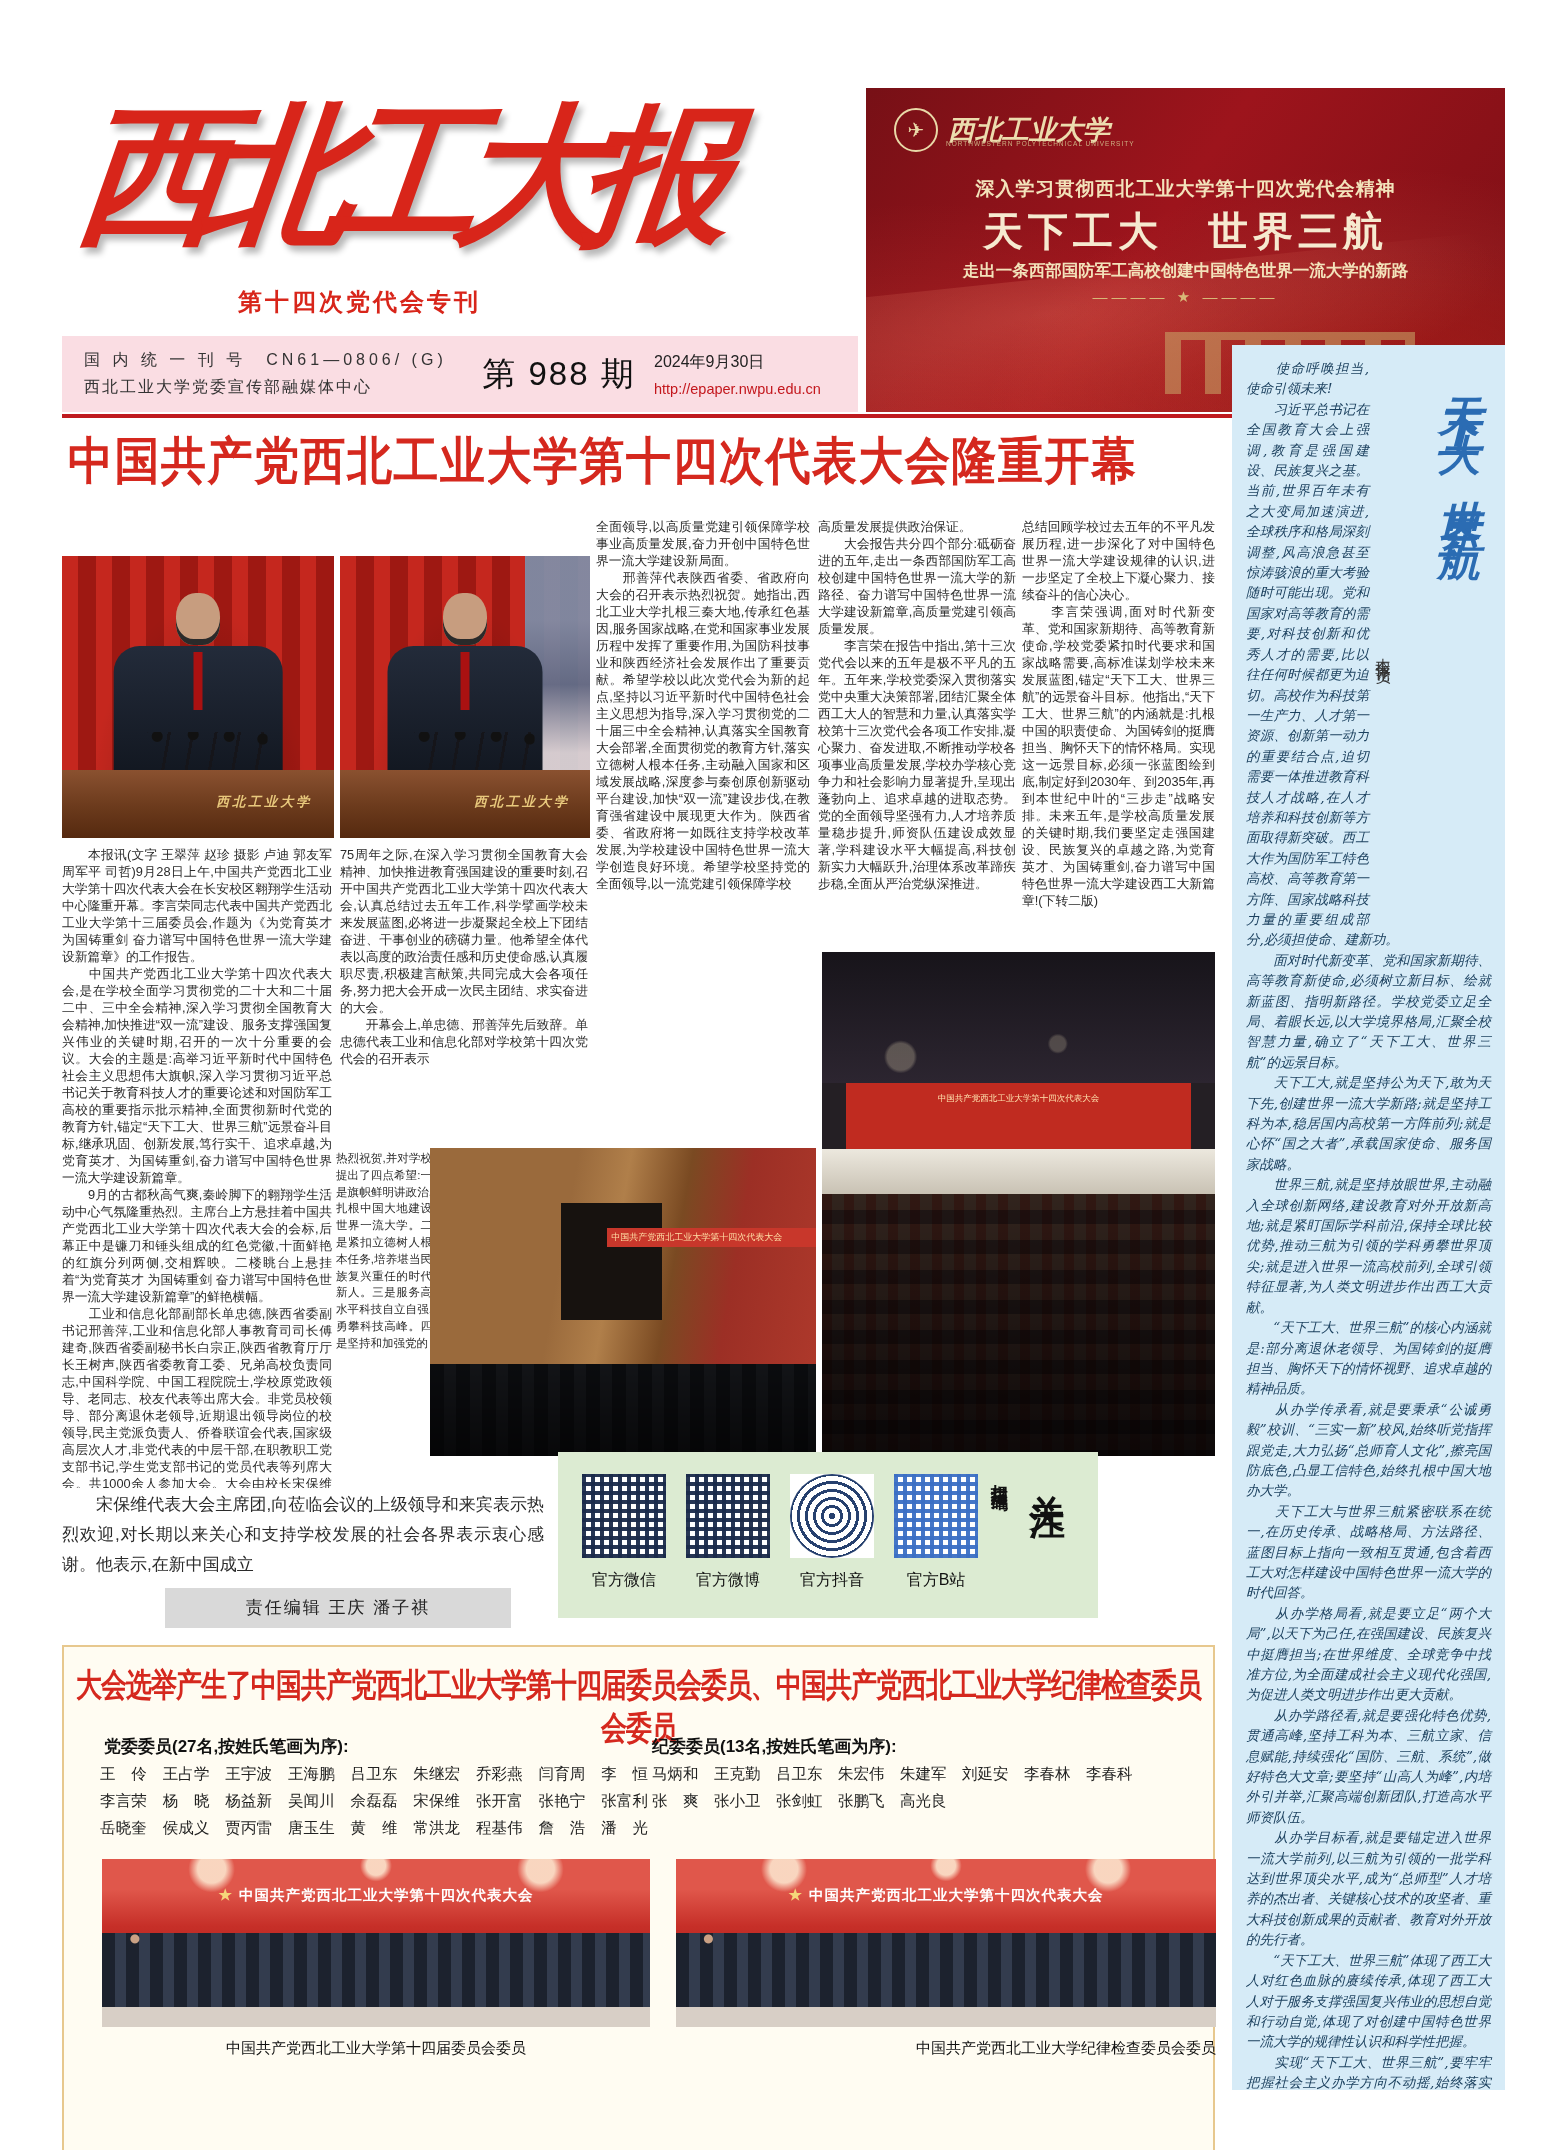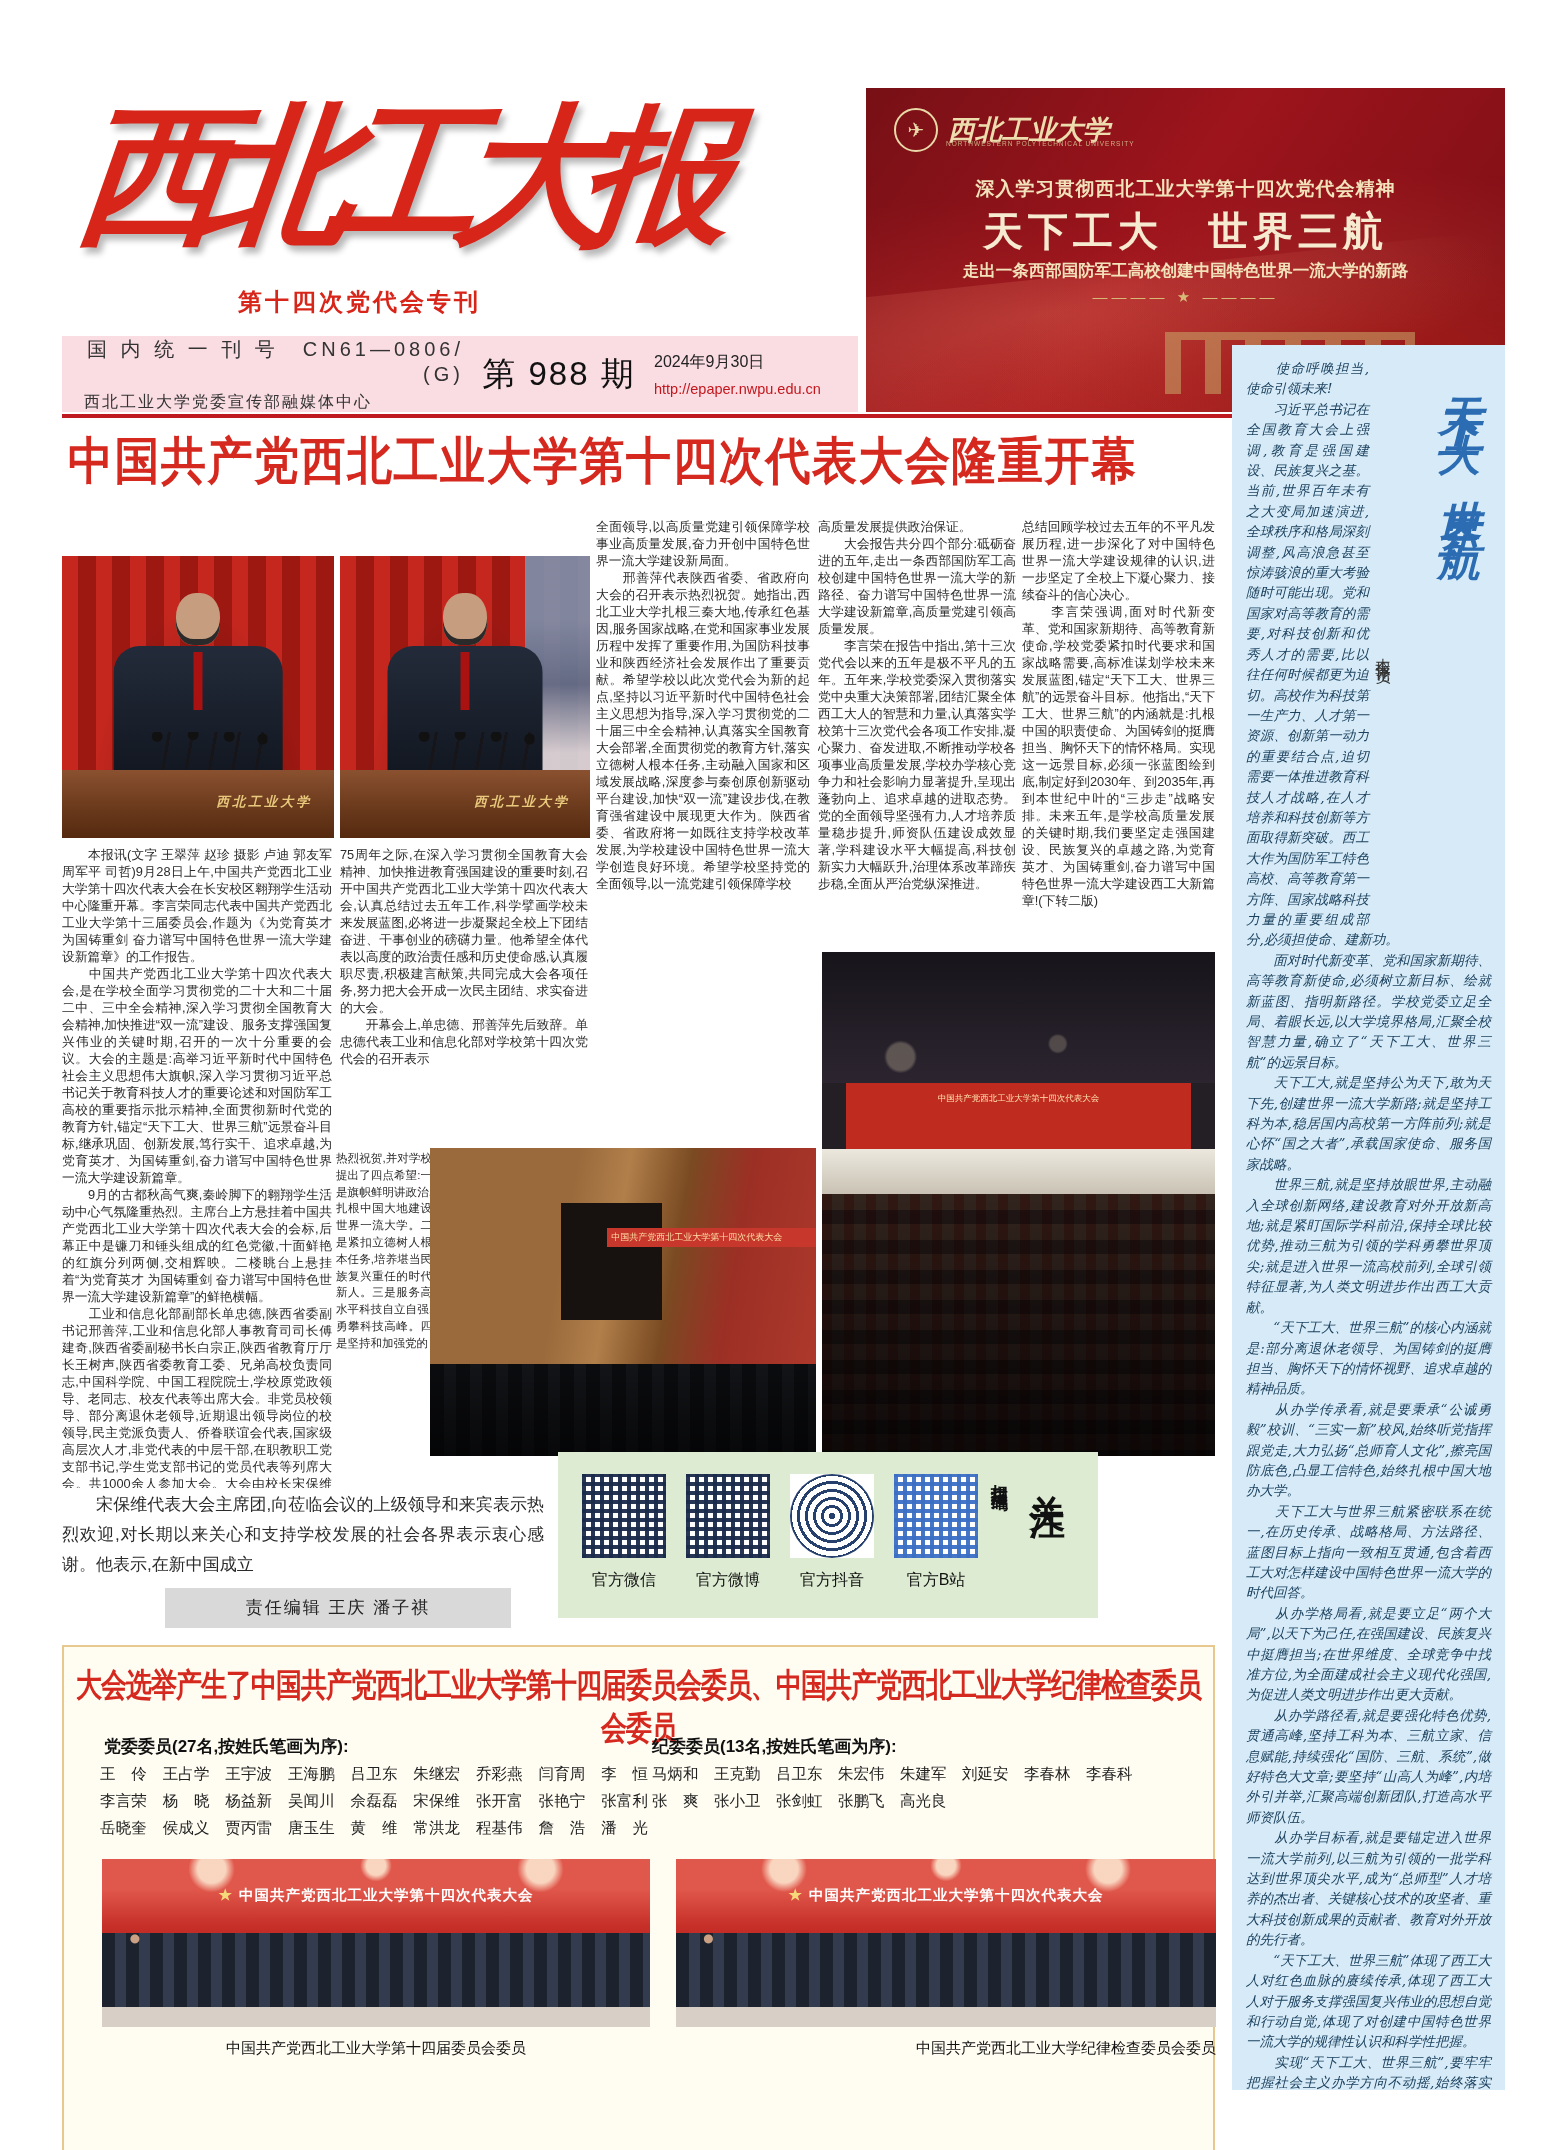--- a/index.html
+++ b/index.html
@@ -9,21 +9,21 @@
   
   .mast-title{left:78px;top:64px;width:600px;height:240px;
     font-family:"DejaVu Serif",serif;font-style:italic;font-weight:bold;
     font-size:150px;line-height:220px;letter-spacing:-24px;color:#d8251a;
     transform:skewX(-6deg);text-shadow:5px 6px 6px #b9b9b9;white-space:nowrap;}
   .edition{left:238px;top:286px;font-size:24px;font-weight:bold;color:#d8251a;letter-spacing:3px;}
   
   .infobar{left:62px;top:336px;width:796px;height:76px;background:#fadde3;
     display:flex;align-items:center;}
   .infobar .cell1{margin-left:22px;width:380px;}
-  .infobar .l1{font-size:20px;color:#333;letter-spacing:4px;text-align:right;}
+  .infobar .l1{font-size:16px;color:#333;letter-spacing:4px;}
   .infobar .l2{font-size:16px;color:#333;letter-spacing:2px;margin-top:6px;}
   .infobar .issue{width:190px;text-align:center;font-size:33px;color:#111;letter-spacing:2px;}
   .infobar .cell3{flex:1;text-align:left;}
   .infobar .date{font-size:16px;color:#222;}
   .infobar .url{font-size:14.5px;color:#c3161c;margin-top:8px;}
   .redrule{left:62px;top:414px;width:1443px;height:4px;background:#bf1a1f;}
   
   .banner{left:866px;top:88px;width:639px;height:324px;overflow:hidden;
     background:radial-gradient(ellipse at 80% 110%, rgba(255,120,90,.35), transparent 55%),
                radial-gradient(ellipse at 10% 120%, rgba(255,90,70,.3), transparent 50%),

